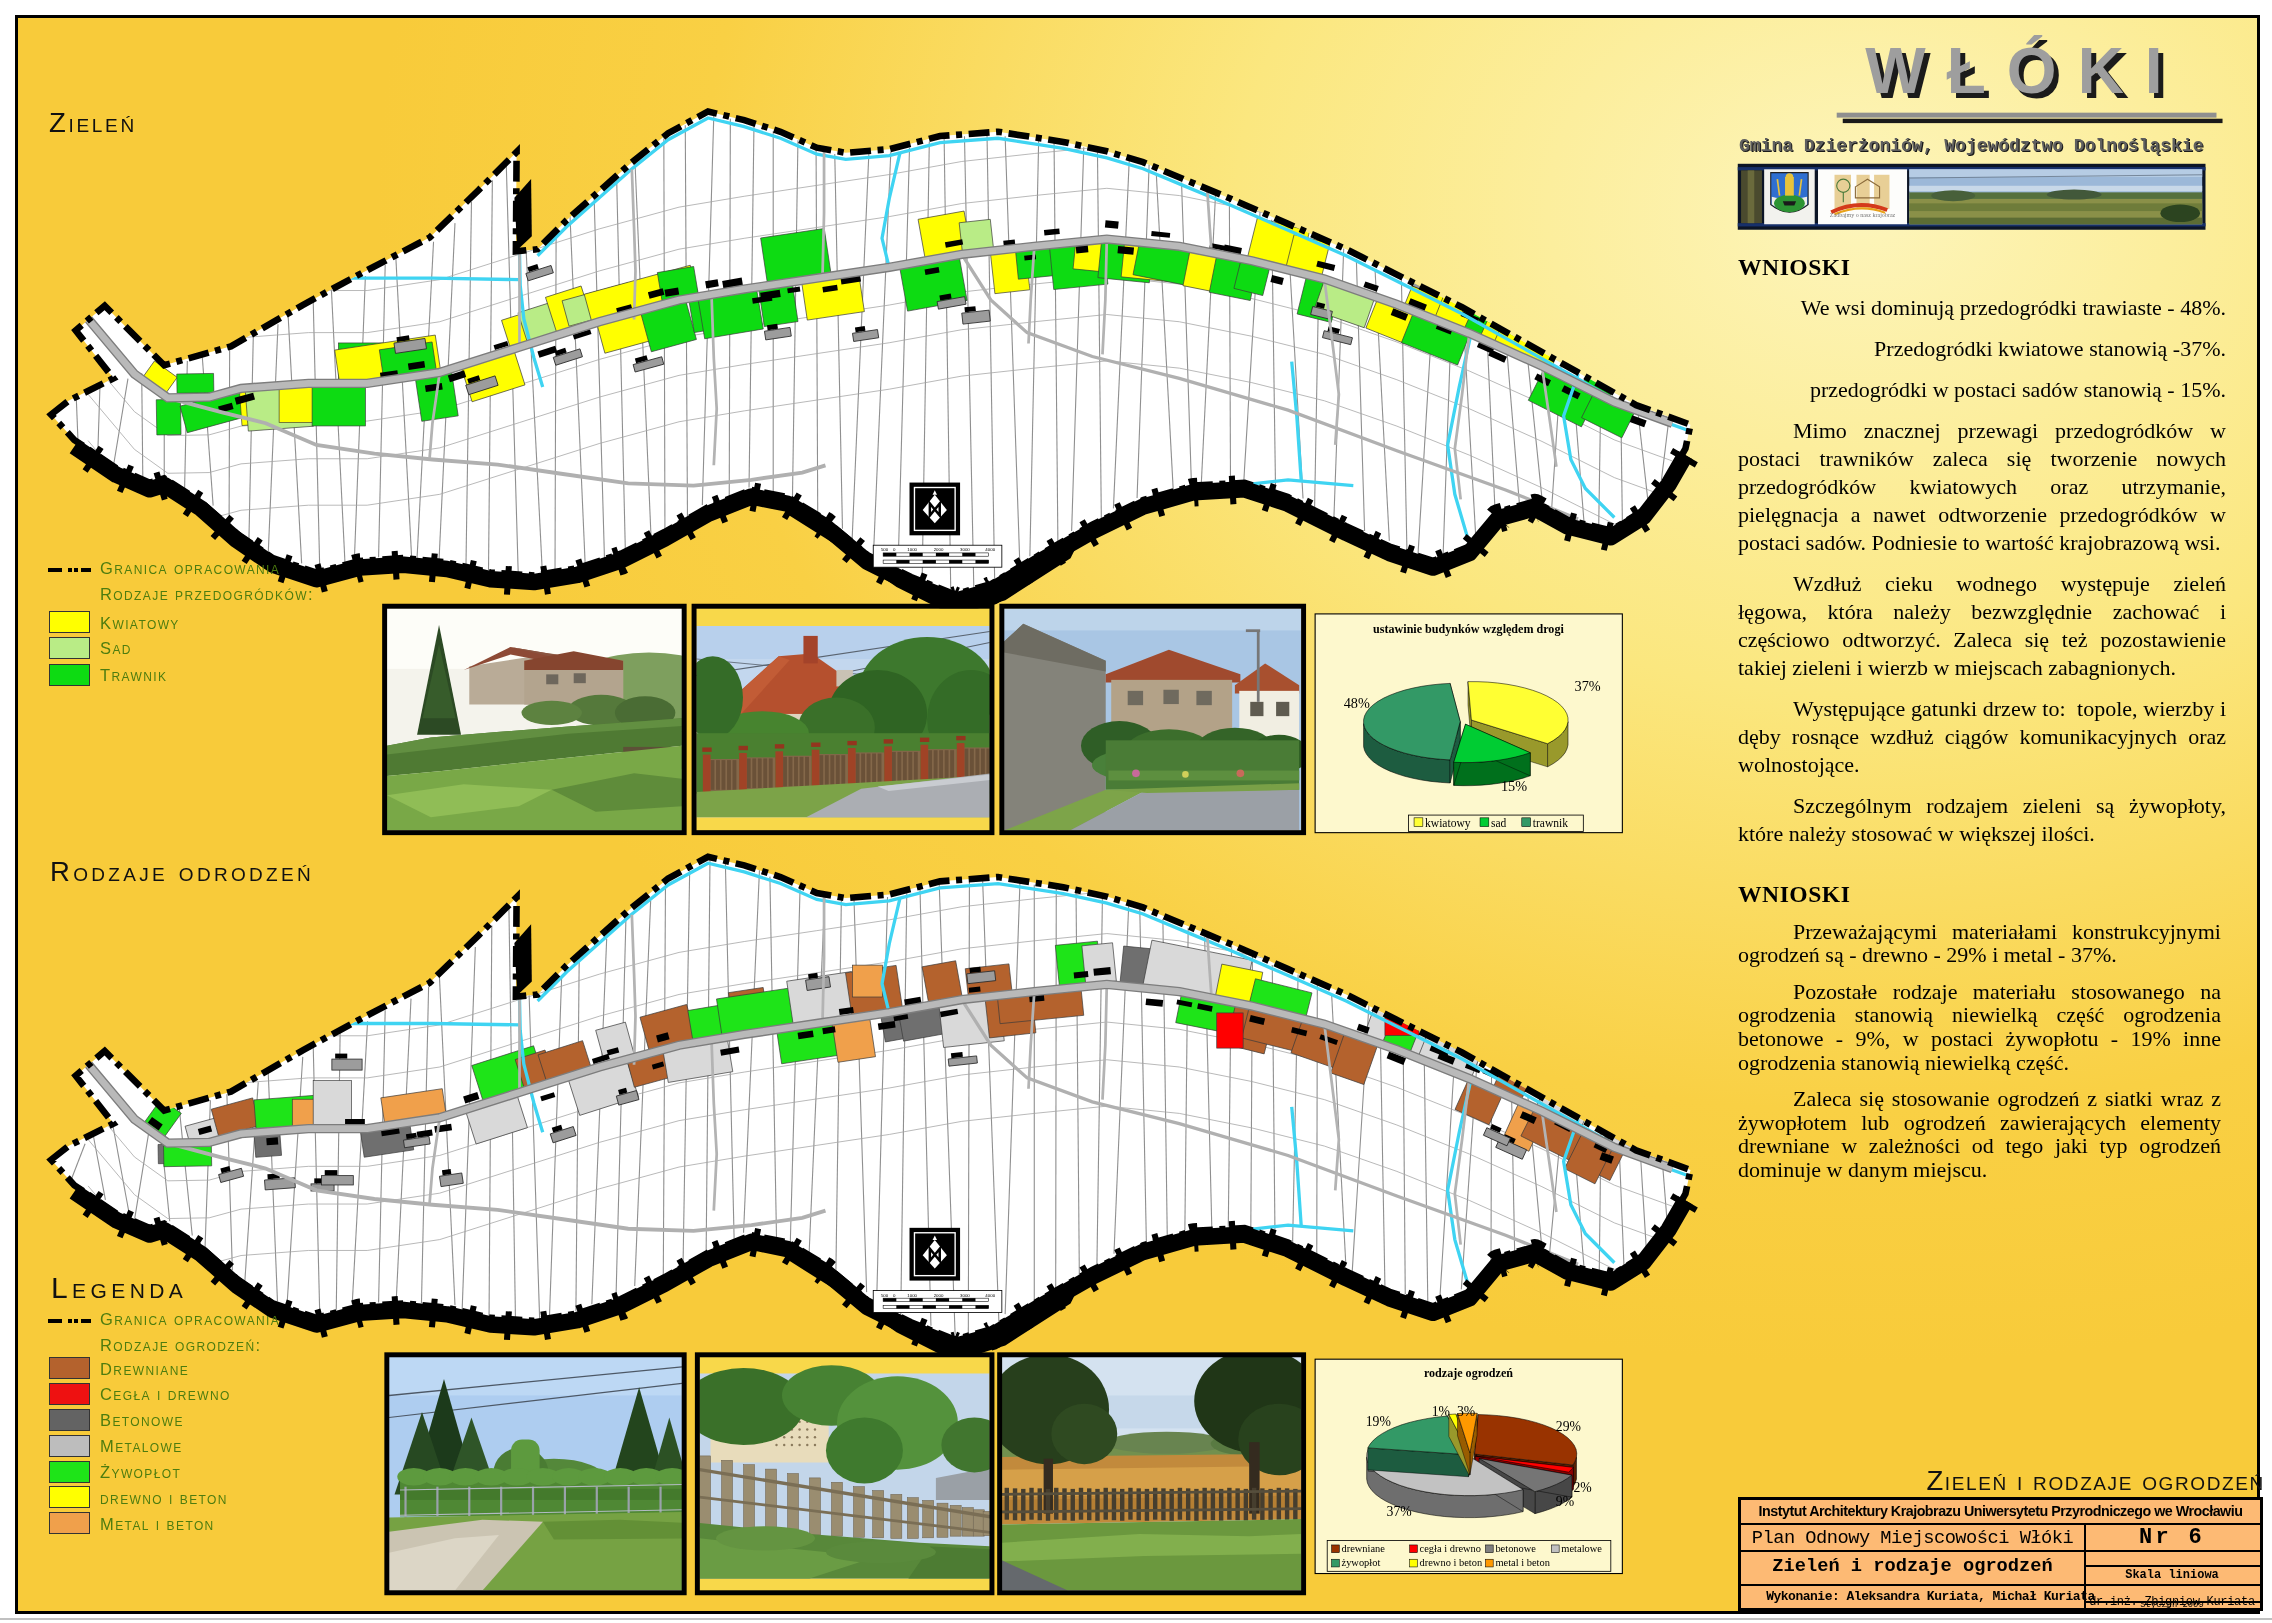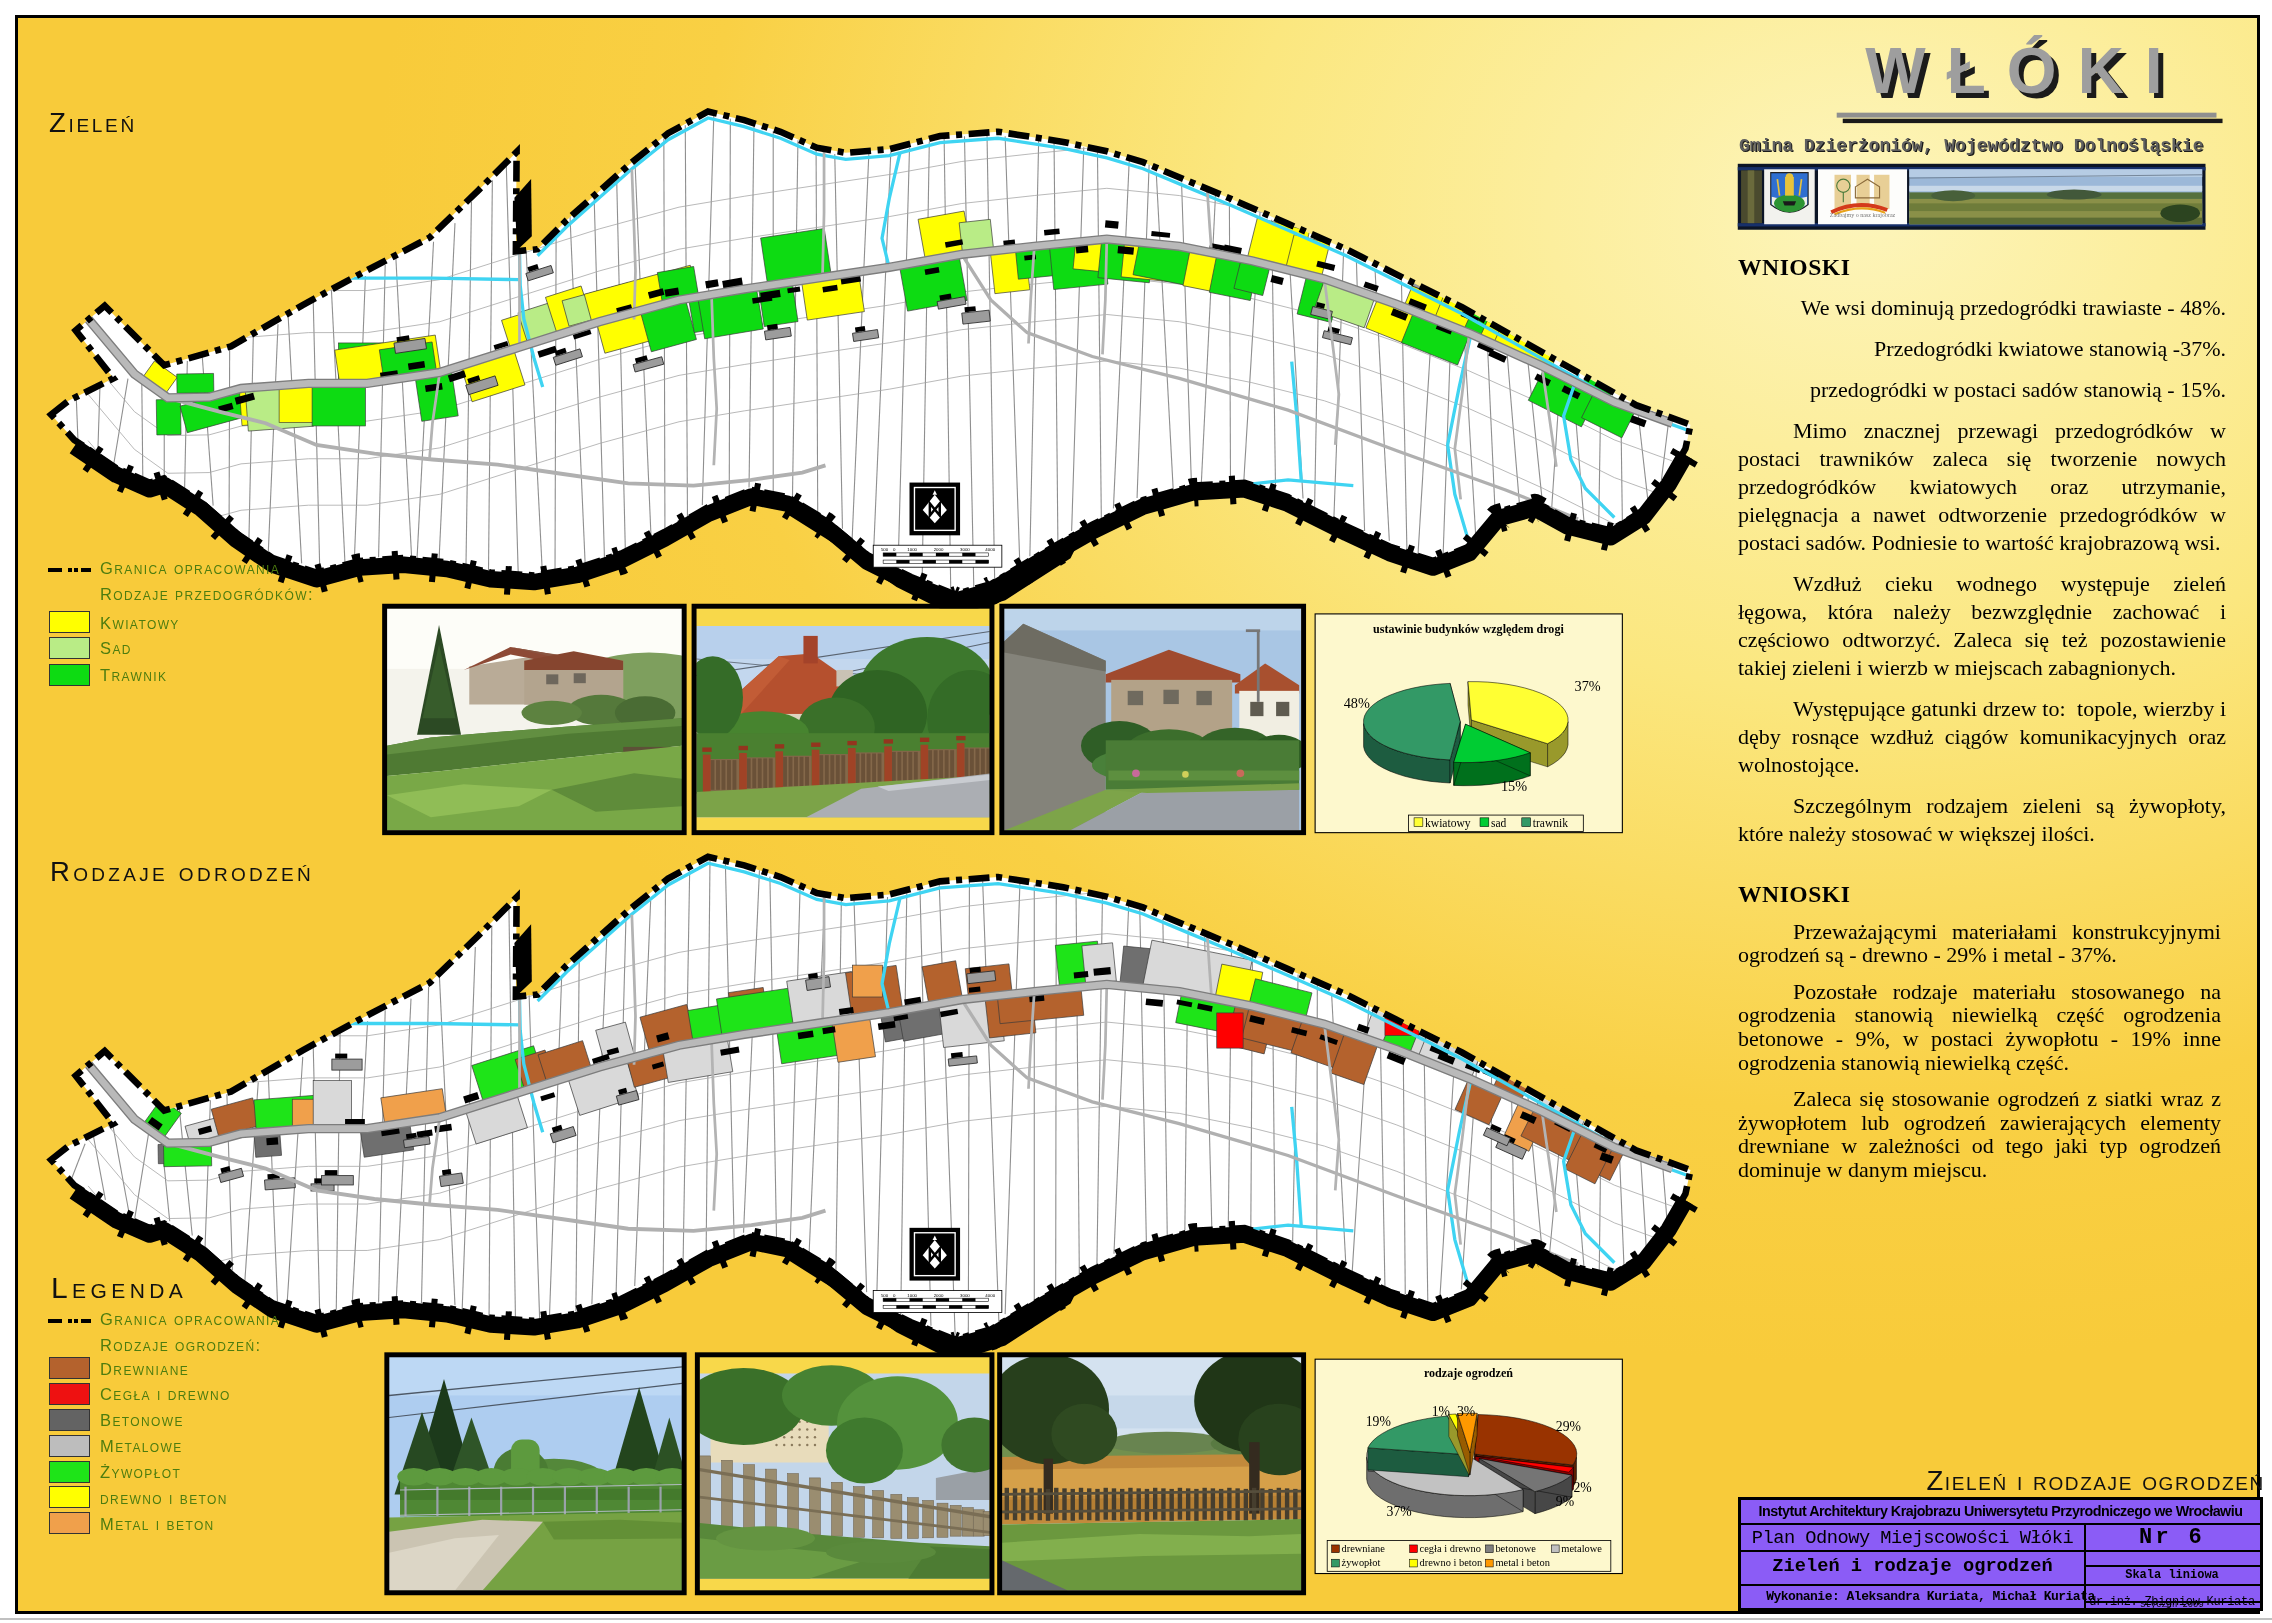--- a/index.html
+++ b/index.html
@@ -12,21 +12,21 @@
 .wn{position:absolute;font-family:"Liberation Serif",serif;font-size:22px;line-height:28px;color:#000000;text-align:justify}
 .wn .wt{font-weight:bold;margin-bottom:13px;letter-spacing:0.5px;font-size:23.6px}
 .wn p{margin:0 0 13px 0;text-indent:55px}
 .wn p.nw{text-align:right;white-space:nowrap}
 .wn2{font-size:22px;line-height:23.6px}
 .wn2 p{margin:0 0 13px 0}
 #wloki{position:absolute;left:1842px;top:34px;width:365px;text-align:center;font-family:"Liberation Sans",sans-serif;
 font-size:64px;font-weight:bold;letter-spacing:21px;color:#9e9e9e;text-shadow:5px 5px 0 #1b1b1b;white-space:nowrap}
 #gmina{position:absolute;left:1739px;top:136px;width:473px;font-family:"Liberation Mono",monospace;
 font-size:18px;font-weight:bold;color:#5f5f5f;text-shadow:1.1px 1.1px 0 #1a1a1a;white-space:nowrap}
-#tbl{position:absolute;left:1738px;top:1497px;width:519px;height:108px;border:3.3px solid #000;background:#8b5cf6}
+#tbl{position:absolute;left:1738px;top:1497px;width:519px;height:108px;border:3.3px solid #000;background:#fdba74}
 .tcell{position:absolute;display:flex;align-items:center;justify-content:center;text-align:center;
 font-family:"Liberation Mono",monospace;color:#000;white-space:nowrap}
 .tcell.b{font-weight:bold}
 .tline{position:absolute;background:#000}
 .tline.h{height:2.2px}
 .tline.v{width:2.2px}
 #grayline{position:absolute;left:0;top:1618px;width:2273px;height:2.2px;background:#c0c0c0}
 </style></head>
 <body>
 <div id="poster"></div>

